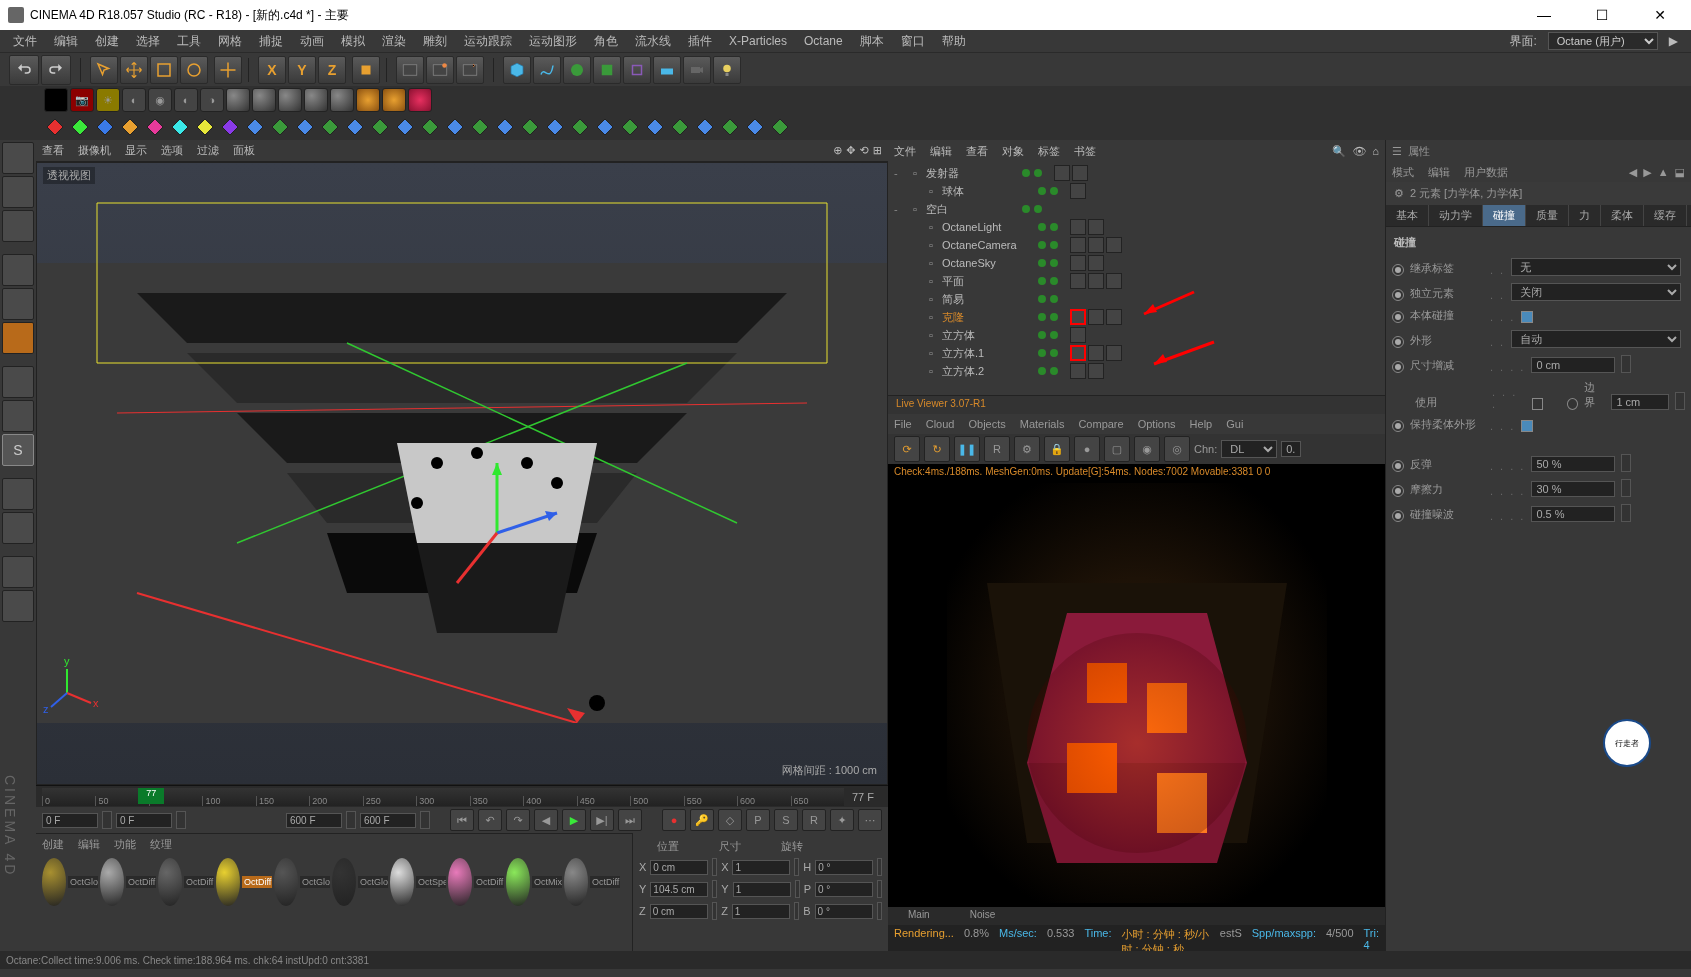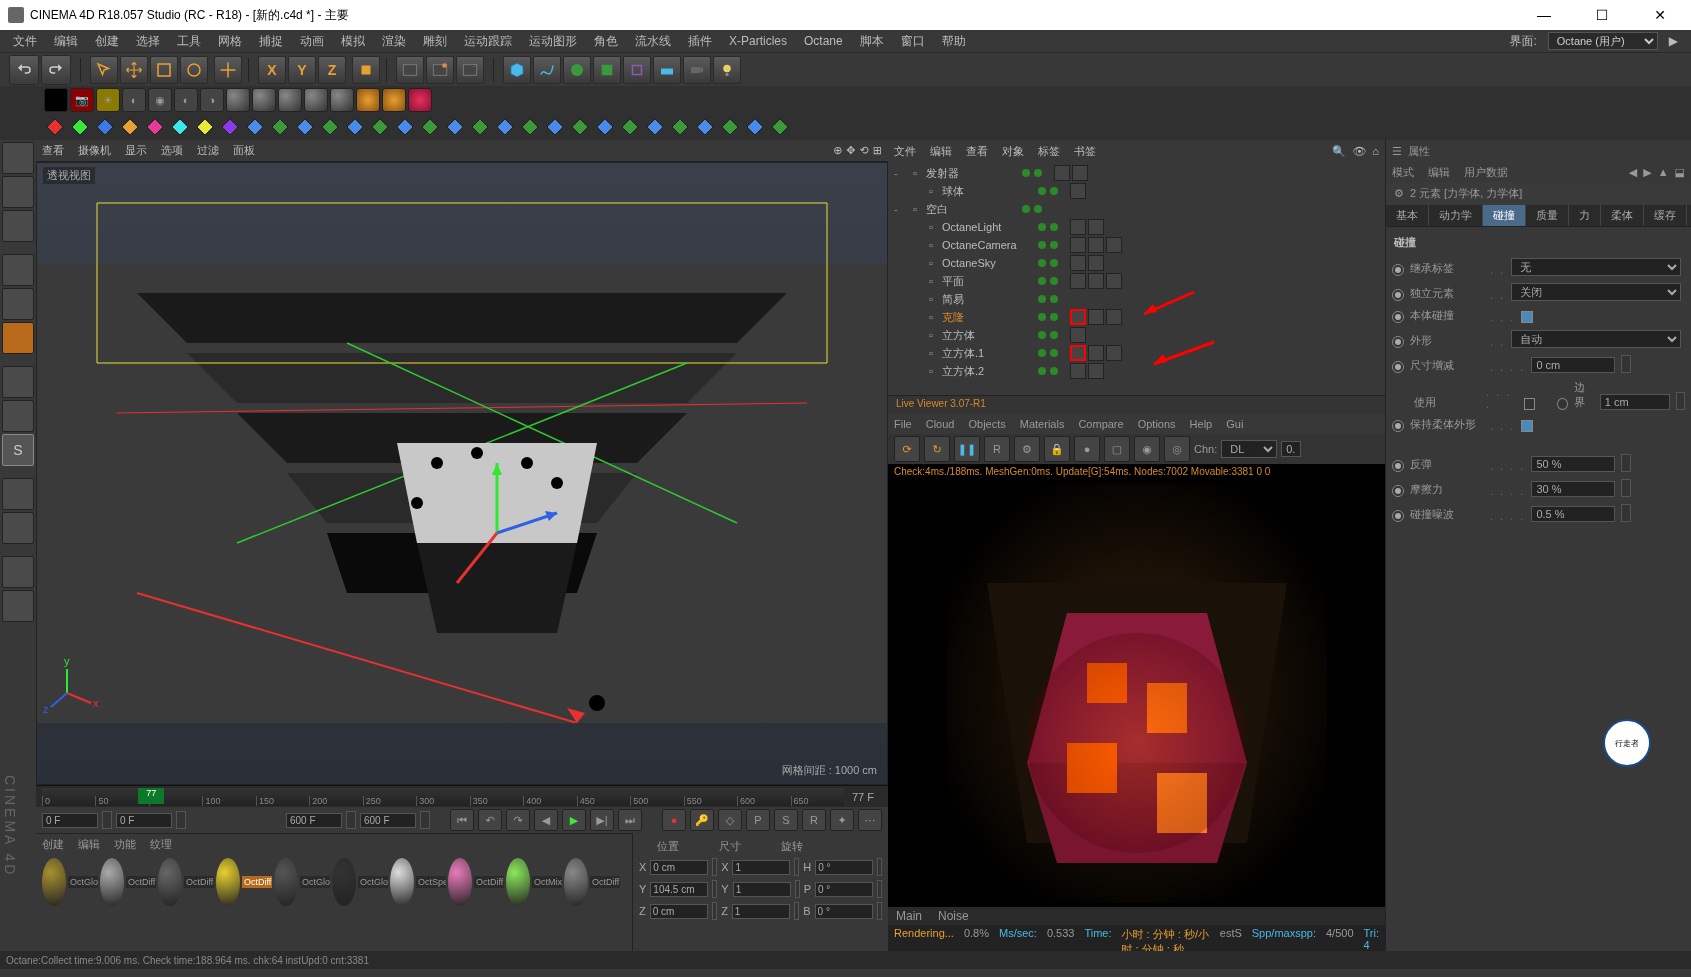--- a/index.html
+++ b/index.html
@@ -83,21 +83,21 @@
 .lv-panel{flex:1;display:flex;flex-direction:column;background:#1a1a1a}
 .lv-title{height:18px;background:#333;padding:2px 8px;color:#d88a2a;font-size:10px}
 .lv-menubar{height:20px;display:flex;align-items:center;padding:0 6px;gap:14px;background:#383838}
 .lv-menubar span{color:#999}
 .lv-toolbar{height:30px;display:flex;align-items:center;padding:2px 6px;gap:4px;background:#333}
 .lv-btn{width:26px;height:26px;background:#444;border:1px solid #222;border-radius:2px;display:flex;align-items:center;justify-content:center}
 .lv-status{padding:2px 6px;color:#d88a2a;font-size:10px;background:#000}
 .lv-render{flex:1;background:#000;position:relative;display:flex;align-items:center;justify-content:center}
 .lv-img{width:380px;height:420px;background:radial-gradient(ellipse at center,#2a1a0a 20%,#000 80%);position:relative}
 .lv-tabs{height:18px;display:flex;background:#2a2a2a}
-.lv-tabs span{padding:2px 8px;color:#999;font-size:12px}
+.lv-tabs span{padding:2px 20px;color:#999;font-size:10px}
 .lv-footer{background:#222;padding:2px 6px;color:#aaa;font-size:10px;display:flex;gap:10px}
 .attr-panel{width:306px;background:#383838;border-left:1px solid #222;display:flex;flex-direction:column}
 .attr-hdr{height:22px;display:flex;align-items:center;padding:0 6px;gap:6px;background:#383838}
 .attr-menubar{height:20px;display:flex;align-items:center;padding:0 6px;gap:14px}
 .attr-obj{padding:4px 8px;color:#bbb;background:#3a3a3a;display:flex;align-items:center;gap:6px}
 .attr-tabs{display:flex;background:#2a2a2a;border-bottom:1px solid #222}
 .attr-tab{padding:3px 10px;color:#aaa;border-right:1px solid #444}
 .attr-tab.active{background:#4a6a8a;color:#fff}
 .attr-body{flex:1;padding:6px;display:flex;flex-direction:column;gap:5px}
 .attr-section{color:#bbb;padding:2px;font-weight:bold}
@@ -987,21 +987,21 @@
           <div class="spin"></div>
         </div>
         <div class="attr-row">
           <span style="width:18px"></span>
           <span class="attr-lbl">使用</span>
           <span class="attr-dots">. . . .</span>
           <div class="attr-check"></div>
           <span style="width:12px"></span>
           <div class="radio"></div>
           <span>边界</span>
-          <input class="attr-val" style="width: 70px;" value="1 cm">
+          <input class="attr-val" style="width: 58px;" value="1 cm">
           <div class="spin"></div>
         </div>
         <div class="attr-row">
           <div class="radio on"></div>
           <span class="attr-lbl">保持柔体外形</span>
           <span class="attr-dots">. . .</span>
           <div class="attr-check on"></div>
         </div>
         <div style="height: 10px;"></div>
         <div class="attr-row">

